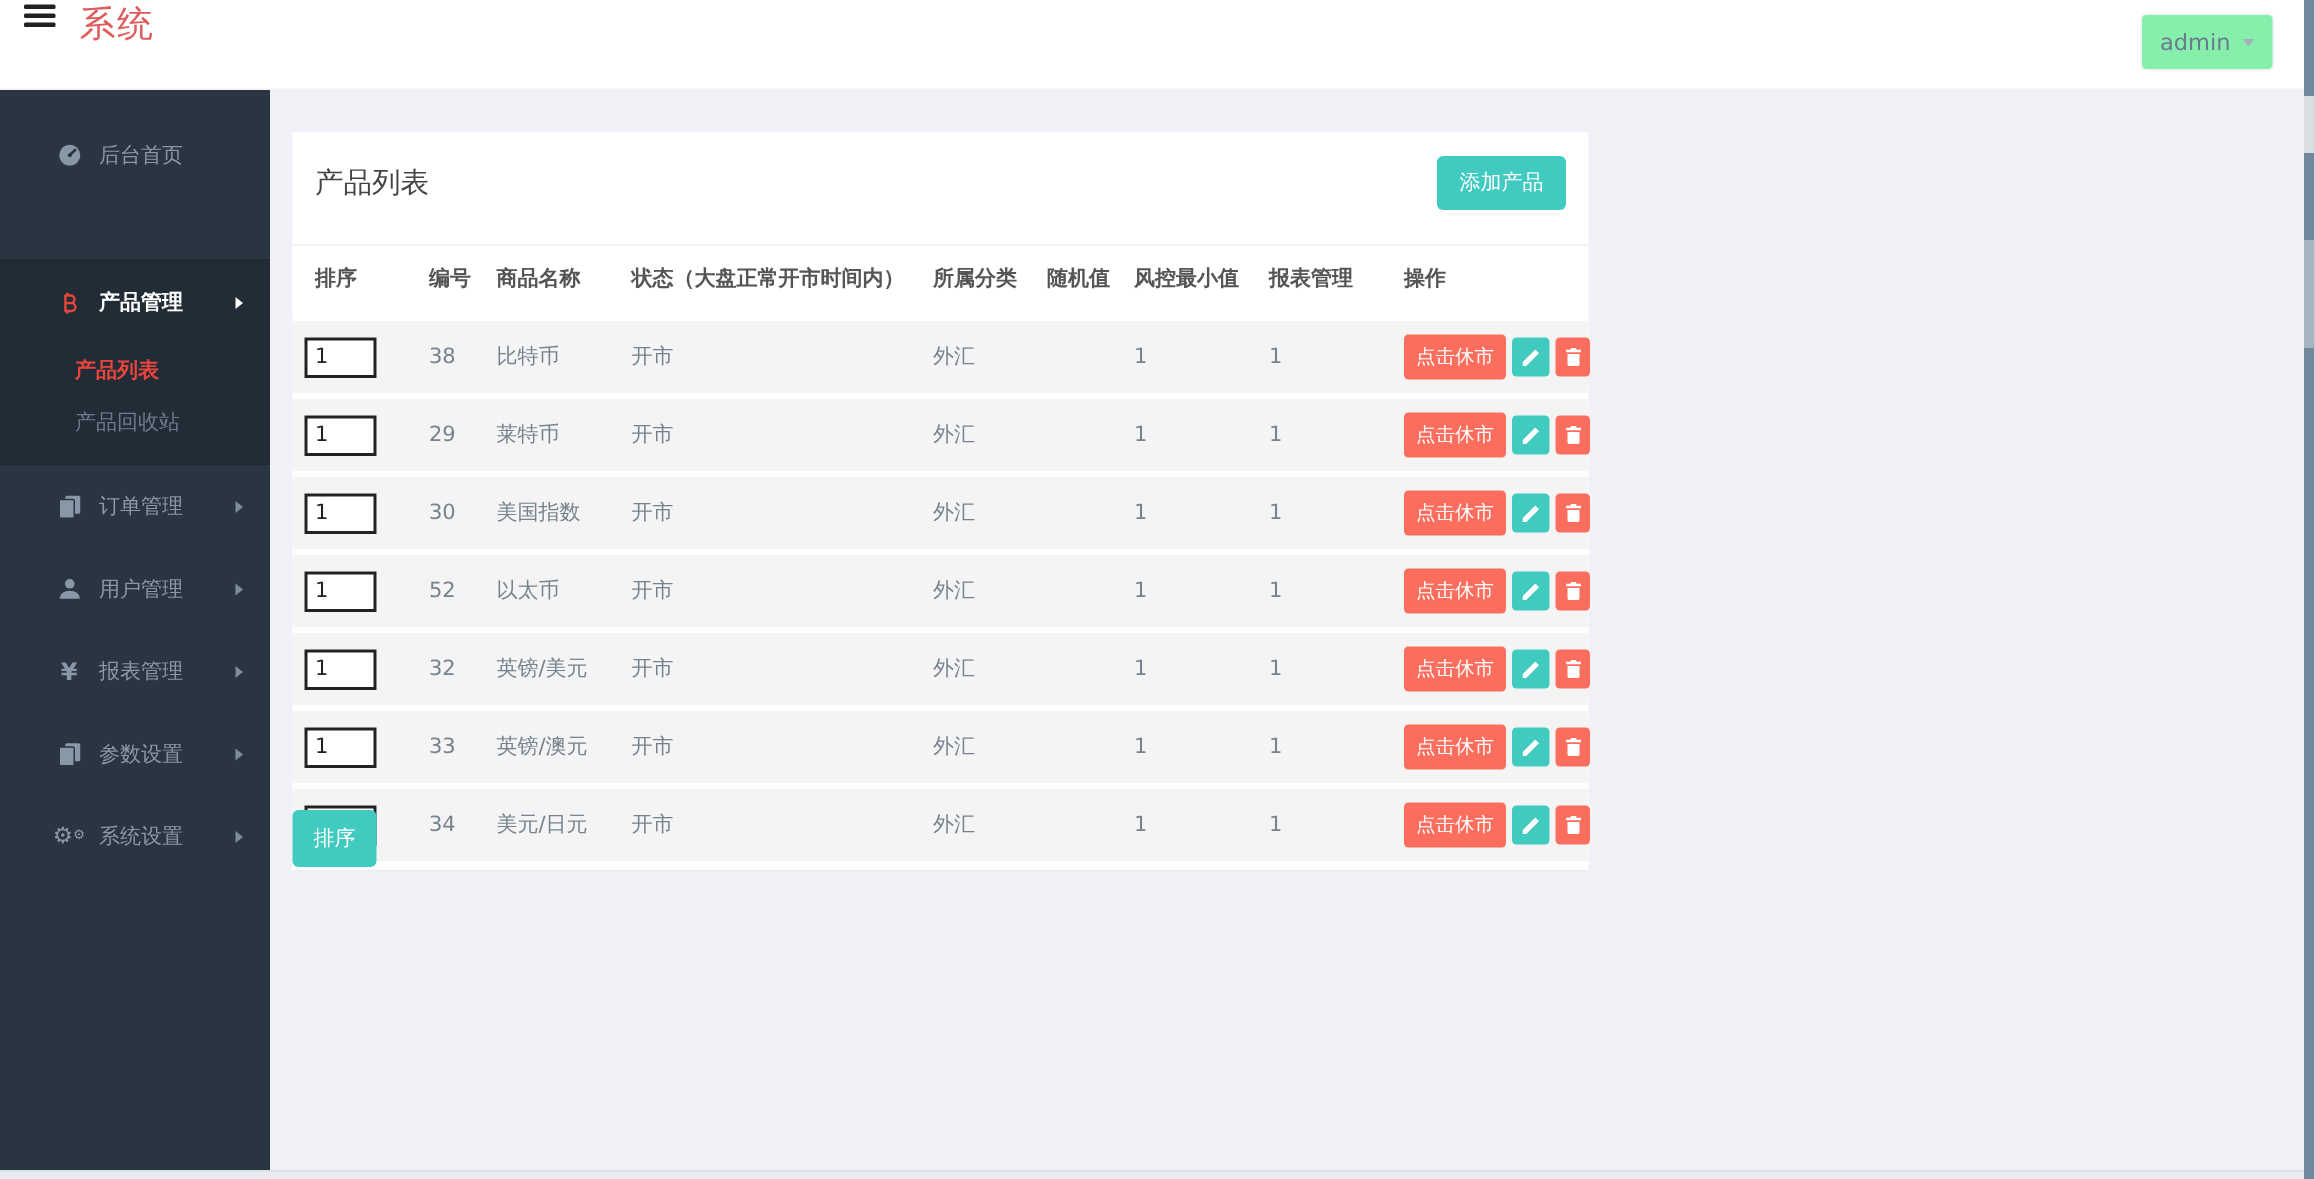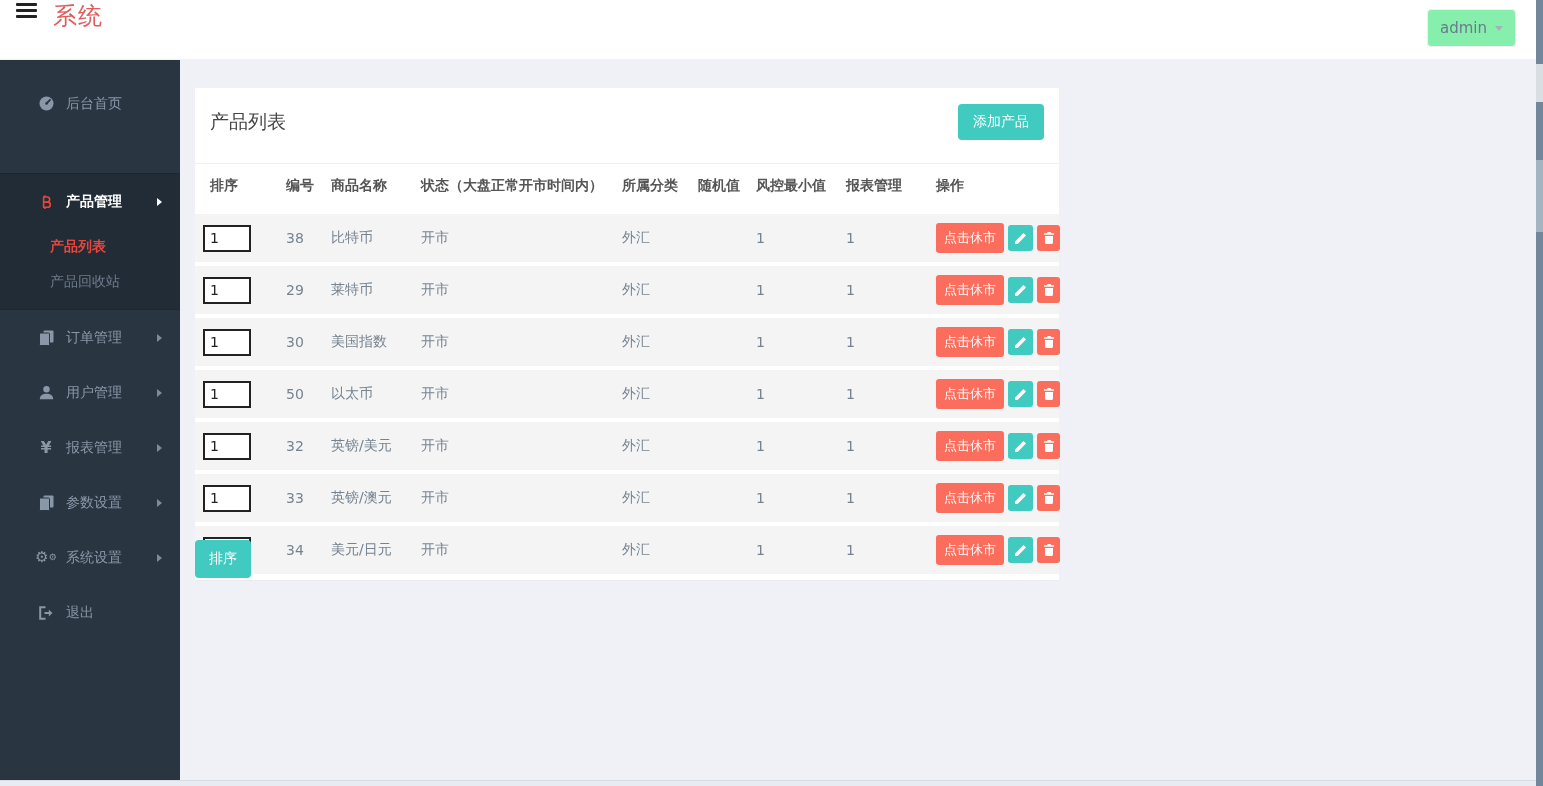--- a/index.html
+++ b/index.html
@@ -188,30 +188,20 @@
     <span class="s-label">参数设置</span>
     <span class="tri-right"></span>
   </div>
 
   <div class="side-item">
     <span class="s-icon gear-glyph">⚙<small>⚙</small></span>
     <span class="s-label">系统设置</span>
     <span class="tri-right"></span>
   </div>
 
-  <div class="side-item">
-    <span class="s-icon">
-      <svg width="16" height="14" viewBox="0 0 16 14">
-          <path d="M7.5 1.2H2.2v11.6h5.3" fill="none" stroke="#8a97a6" stroke-width="2"></path>
-          <path d="M6.5 7h6.5" stroke="#8a97a6" stroke-width="2"></path>
-          <path d="M10.8 3.4 14.4 7l-3.6 3.6z" fill="#8a97a6"></path>
-        </svg>
-    </span>
-    <span class="s-label">退出</span>
-  </div>
 </div>
 
 <div class="card">
   <div class="card-head">
     <div class="card-title">产品列表</div>
     <button class="btn-add">添加产品</button>
   </div>
 
   <table class="products">
     <colgroup>
@@ -297,21 +287,21 @@
               </svg>
             </button><button class="btn-sq btn-delete">
               <svg width="10" height="12" viewBox="0 0 10 12">
                 <path fill="#fff" d="M3.5 0h3l.7 1.2H10v1.6H0V1.2h2.8zM1 4h8v6.8c0 .7-.5 1.2-1.2 1.2H2.2c-.7 0-1.2-.5-1.2-1.2z"></path>
               </svg>
             </button>
         </td>
       </tr>
       <tr>
         <td><input class="sort-input" value="1" style=""></td>
-        <td>50</td>
+        <td>52</td>
         <td>以太币</td>
         <td>开市</td>
         <td>外汇</td>
         <td></td>
         <td>1</td>
         <td>1</td>
         <td class="actions-cell">
           <button class="btn-close-market">点击休市</button><button class="btn-sq btn-edit">
               <svg width="11" height="11" viewBox="0 0 11 11">
                 <path fill="#fff" d="M0 8.5V11h2.5L10 3.5 7.5 1zM8.5 0 11 2.5 10 3.5 7.5 1z"></path>

